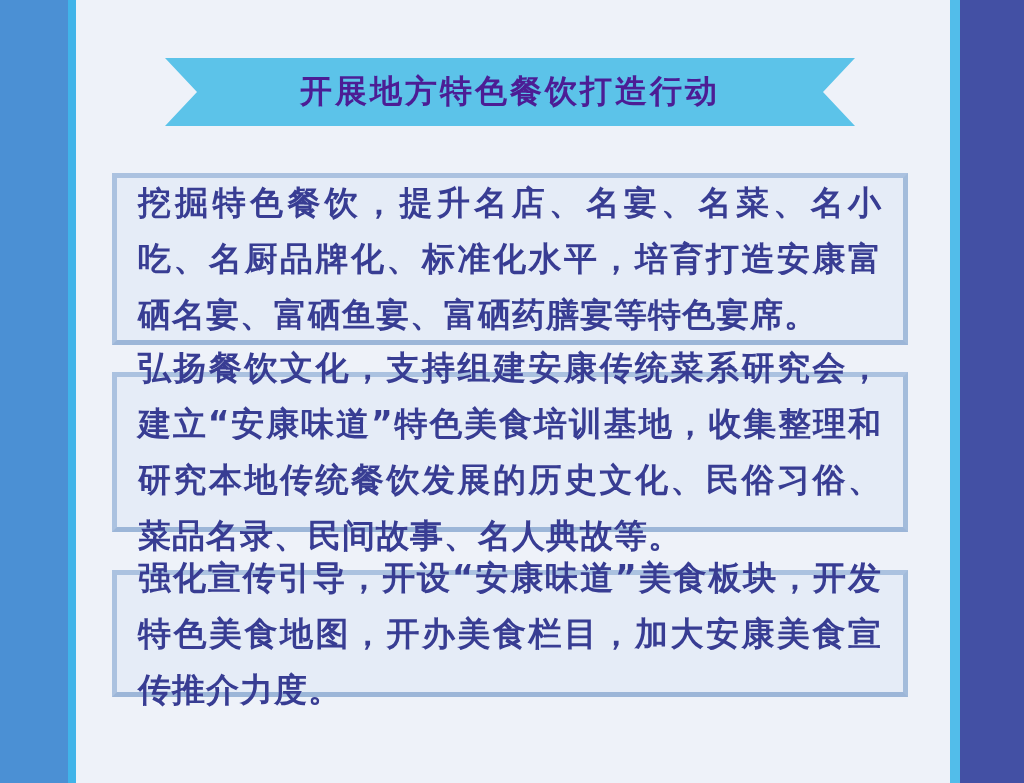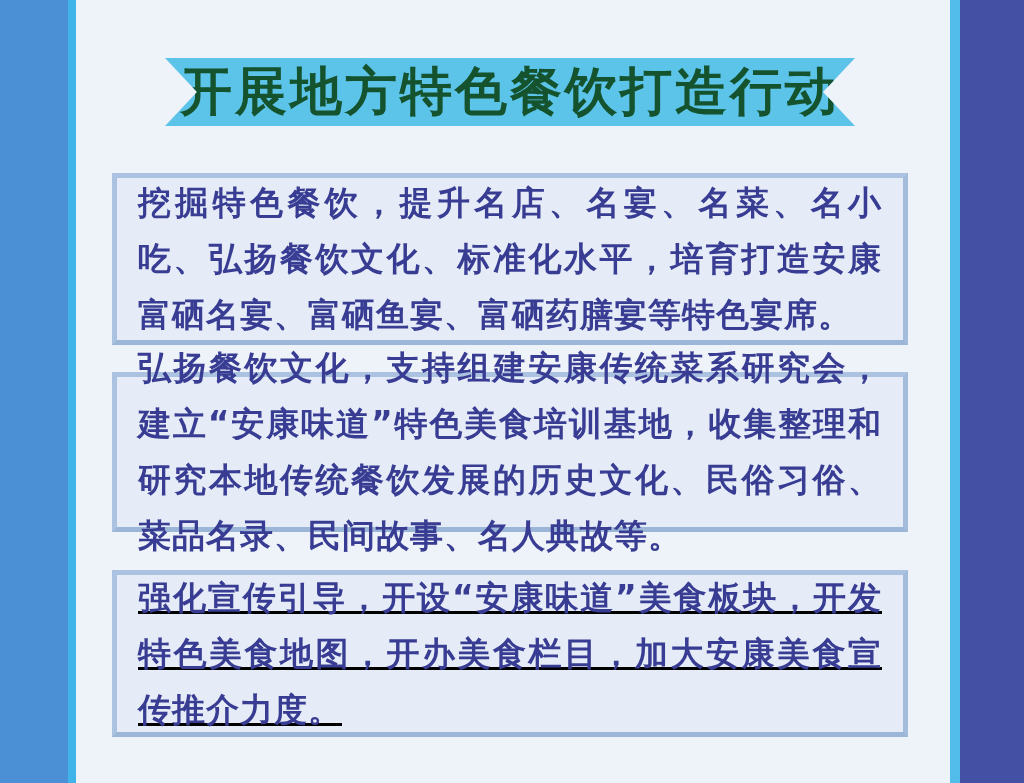--- a/index.html
+++ b/index.html
@@ -23,22 +23,22 @@
     position: absolute;
     left: 165px; top: 58px;
     width: 690px; height: 68px;
     background: #5cc3e9;
     clip-path: polygon(0 0, 100% 0, calc(100% - 32px) 50%, 100% 100%, 0 100%, 32px 50%);
     display: flex;
     align-items: center;
     justify-content: center;
   }
   .ribbon-title {
-    color: #14532d;
-    font-size: 52px;
+    color: #4c1d95;
+    font-size: 32px;
     font-weight: bold;
     letter-spacing: 3px;
     white-space: nowrap;
   }
 
   
   .card {
     position: absolute;
     left: 112px;
     width: 796px;
@@ -46,21 +46,21 @@
     background: #e5ecf7;
     border: 5px solid #abc2e0;
     border-bottom-color: #9cb6d8;
     border-right-color: #a3bcdb;
     display: flex;
     align-items: center;
     padding: 0 21px;
   }
   .card-1 { top: 173px; height: 172px; }
   .card-2 { top: 372px; height: 160px; }
-  .card-3 { top: 570px; height: 167px; text-decoration: underline; }
+  .card-3 { top: 570px; height: 127px; }
   .card-text {
     margin: 0;
     color: #383d93;
     font-size: 33px;
     font-weight: bold;
     line-height: 56px;
     letter-spacing: 1px;
     text-align: justify;
   }
 </style>
@@ -71,21 +71,21 @@
   <div class="stripe stripe-left"></div>
   <div class="stripe stripe-left-accent"></div>
   <div class="stripe stripe-right-accent"></div>
   <div class="stripe stripe-right"></div>
 
   <div class="ribbon">
     <span class="ribbon-title">开展地方特色餐饮打造行动</span>
   </div>
 
   <div class="card card-1">
-    <p class="card-text">挖掘特色餐饮，提升名店、名宴、名菜、名小吃、弘扬餐饮文化、标准化水平，培育打造安康富硒名宴、富硒鱼宴、富硒药膳宴等特色宴席。</p>
+    <p class="card-text">挖掘特色餐饮，提升名店、名宴、名菜、名小吃、名厨品牌化、标准化水平，培育打造安康富硒名宴、富硒鱼宴、富硒药膳宴等特色宴席。</p>
   </div>
 
   <div class="card card-2">
     <p class="card-text">弘扬餐饮文化，支持组建安康传统菜系研究会，建立“安康味道”特色美食培训基地，收集整理和研究本地传统餐饮发展的历史文化、民俗习俗、菜品名录、民间故事、名人典故等。</p>
   </div>
 
   <div class="card card-3">
     <p class="card-text">强化宣传引导，开设“安康味道”美食板块，开发特色美食地图，开办美食栏目，加大安康美食宣传推介力度。</p>
   </div>
 </div>

